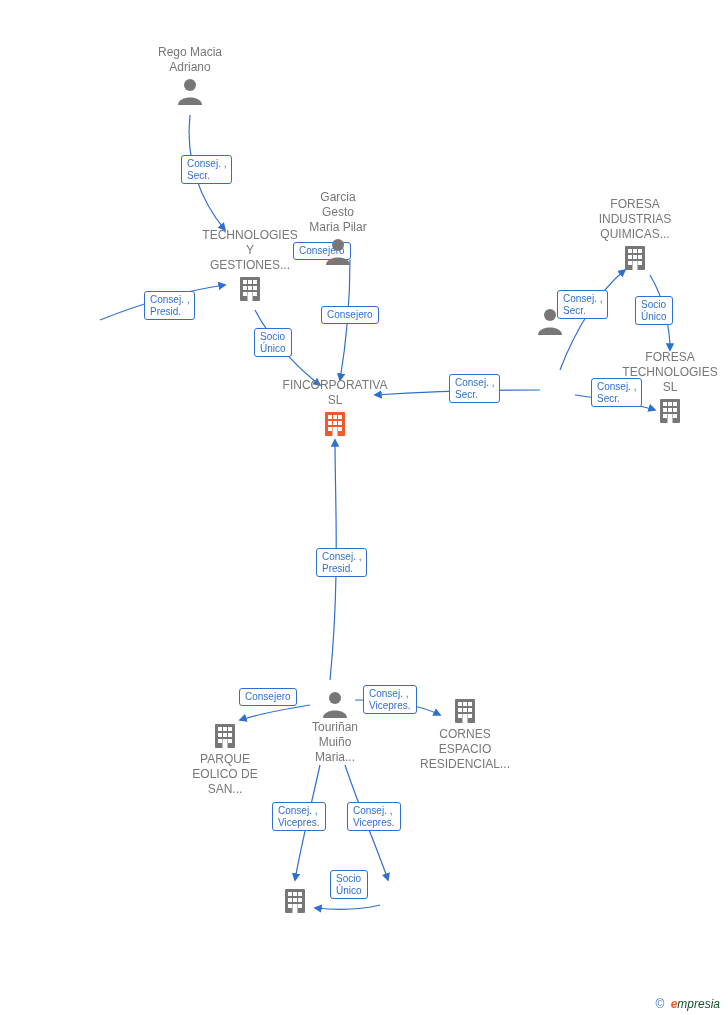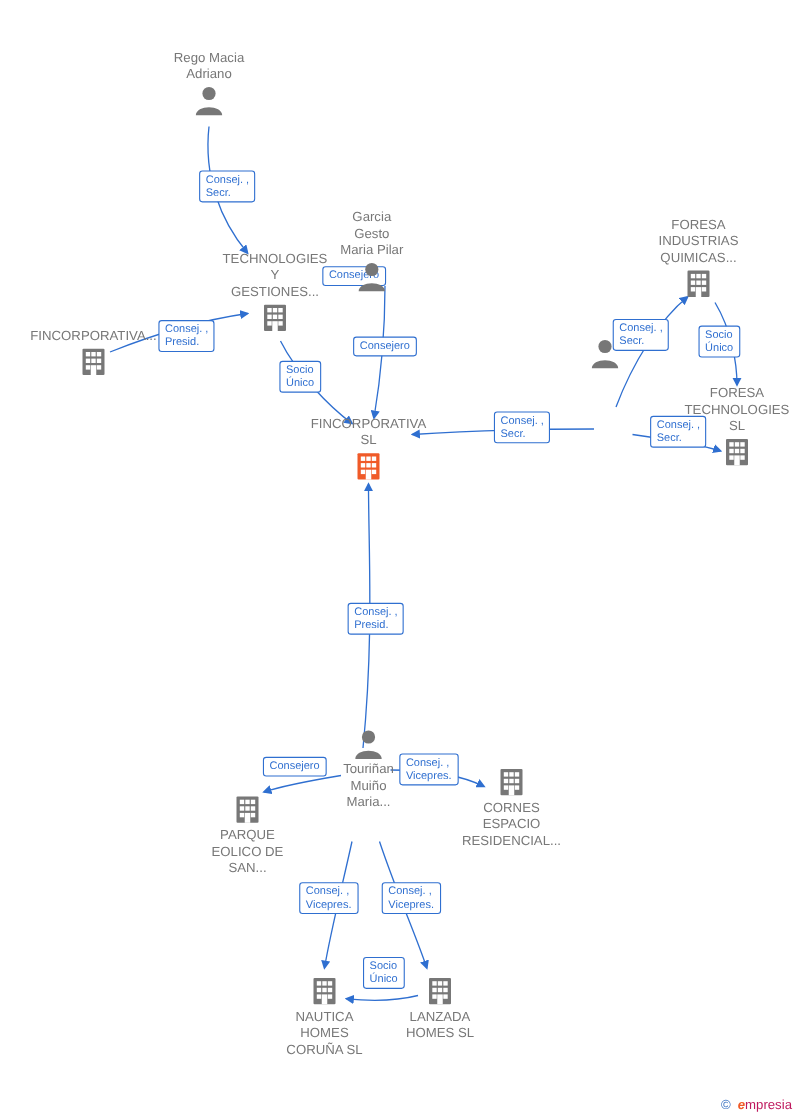--- a/index.html
+++ b/index.html
@@ -72,21 +72,22 @@
   .footer .copy {
     color: #3a72c2;
     margin-right: 3px;
   }
   .footer .brand-e {
     color: #f05a28;
     font-style: italic;
     font-weight: bold;
   }
   .footer .brand-rest {
-    color: #be185d;
+    color: #14532d;
+    font-style: italic;
   }
 </style>
 </head>
 <body>
 
 <div class="canvas">
 
 <svg width="0" height="0" style="position:absolute">
   <defs>
     <g id="building">
@@ -188,26 +189,20 @@
         <use href="#person"></use>
       </svg>
 </div>
 
 <div class="node" style="left:505px; top:305px; width:90px">
   <svg class="icon icon-person" viewBox="0 0 28 28">
         <use href="#person"></use>
       </svg>
 </div>
 
-<div class="node" style="left:20px; top:298px; width:130px">
-  <span class="label">FINCORPORATIVA...</span>
-  <svg class="icon icon-company" viewBox="0 0 28 28">
-        <use href="#building"></use>
-      </svg>
-</div>
 
 <div class="node" style="left:195px; top:228px; width:110px">
   <span class="label">TECHNOLOGIES
 Y
 GESTIONES...</span>
   <svg class="icon icon-company" viewBox="0 0 28 28">
         <use href="#building"></use>
       </svg>
 </div>
 
@@ -230,21 +225,21 @@
 </div>
 
 <div class="node" style="left:260px; top:378px; width:150px">
   <span class="label">FINCORPORATIVA
  SL</span>
   <svg class="icon icon-company-focus" viewBox="0 0 28 28">
         <use href="#building"></use>
       </svg>
 </div>
 
-<div class="node" style="left:290px; top:660px; width:90px">
+<div class="node" style="left:290px; top:688px; width:90px">
   <svg class="icon icon-person" viewBox="0 0 28 28">
         <use href="#person"></use>
       </svg>
   <span class="label">Touriñan
 Muiño
 Maria...</span>
 </div>
 
 <div class="node" style="left:175px; top:720px; width:100px">
   <svg class="icon icon-company" viewBox="0 0 28 28">
@@ -261,31 +256,21 @@
       </svg>
   <span class="label">CORNES
 ESPACIO
 RESIDENCIAL...</span>
 </div>
 
 <div class="node" style="left:245px; top:885px; width:100px">
   <svg class="icon icon-company" viewBox="0 0 28 28">
         <use href="#building"></use>
       </svg>
-  <span class="label">NAUTICA
-HOMES
-CORUÑA  SL</span>
-</div>
-
-<div class="node" style="left:350px; top:885px; width:100px">
-  <svg class="icon icon-company" viewBox="0 0 28 28">
-        <use href="#building"></use>
-      </svg>
-  <span class="label">LANZADA
-HOMES  SL</span>
-</div>
+</div>
+
 
 <div class="footer">
   <span class="copy">©</span>
   <span class="brand-e">e</span><span class="brand-rest">mpresia</span>
 </div>
 
 </div>
 
 </body></html>

